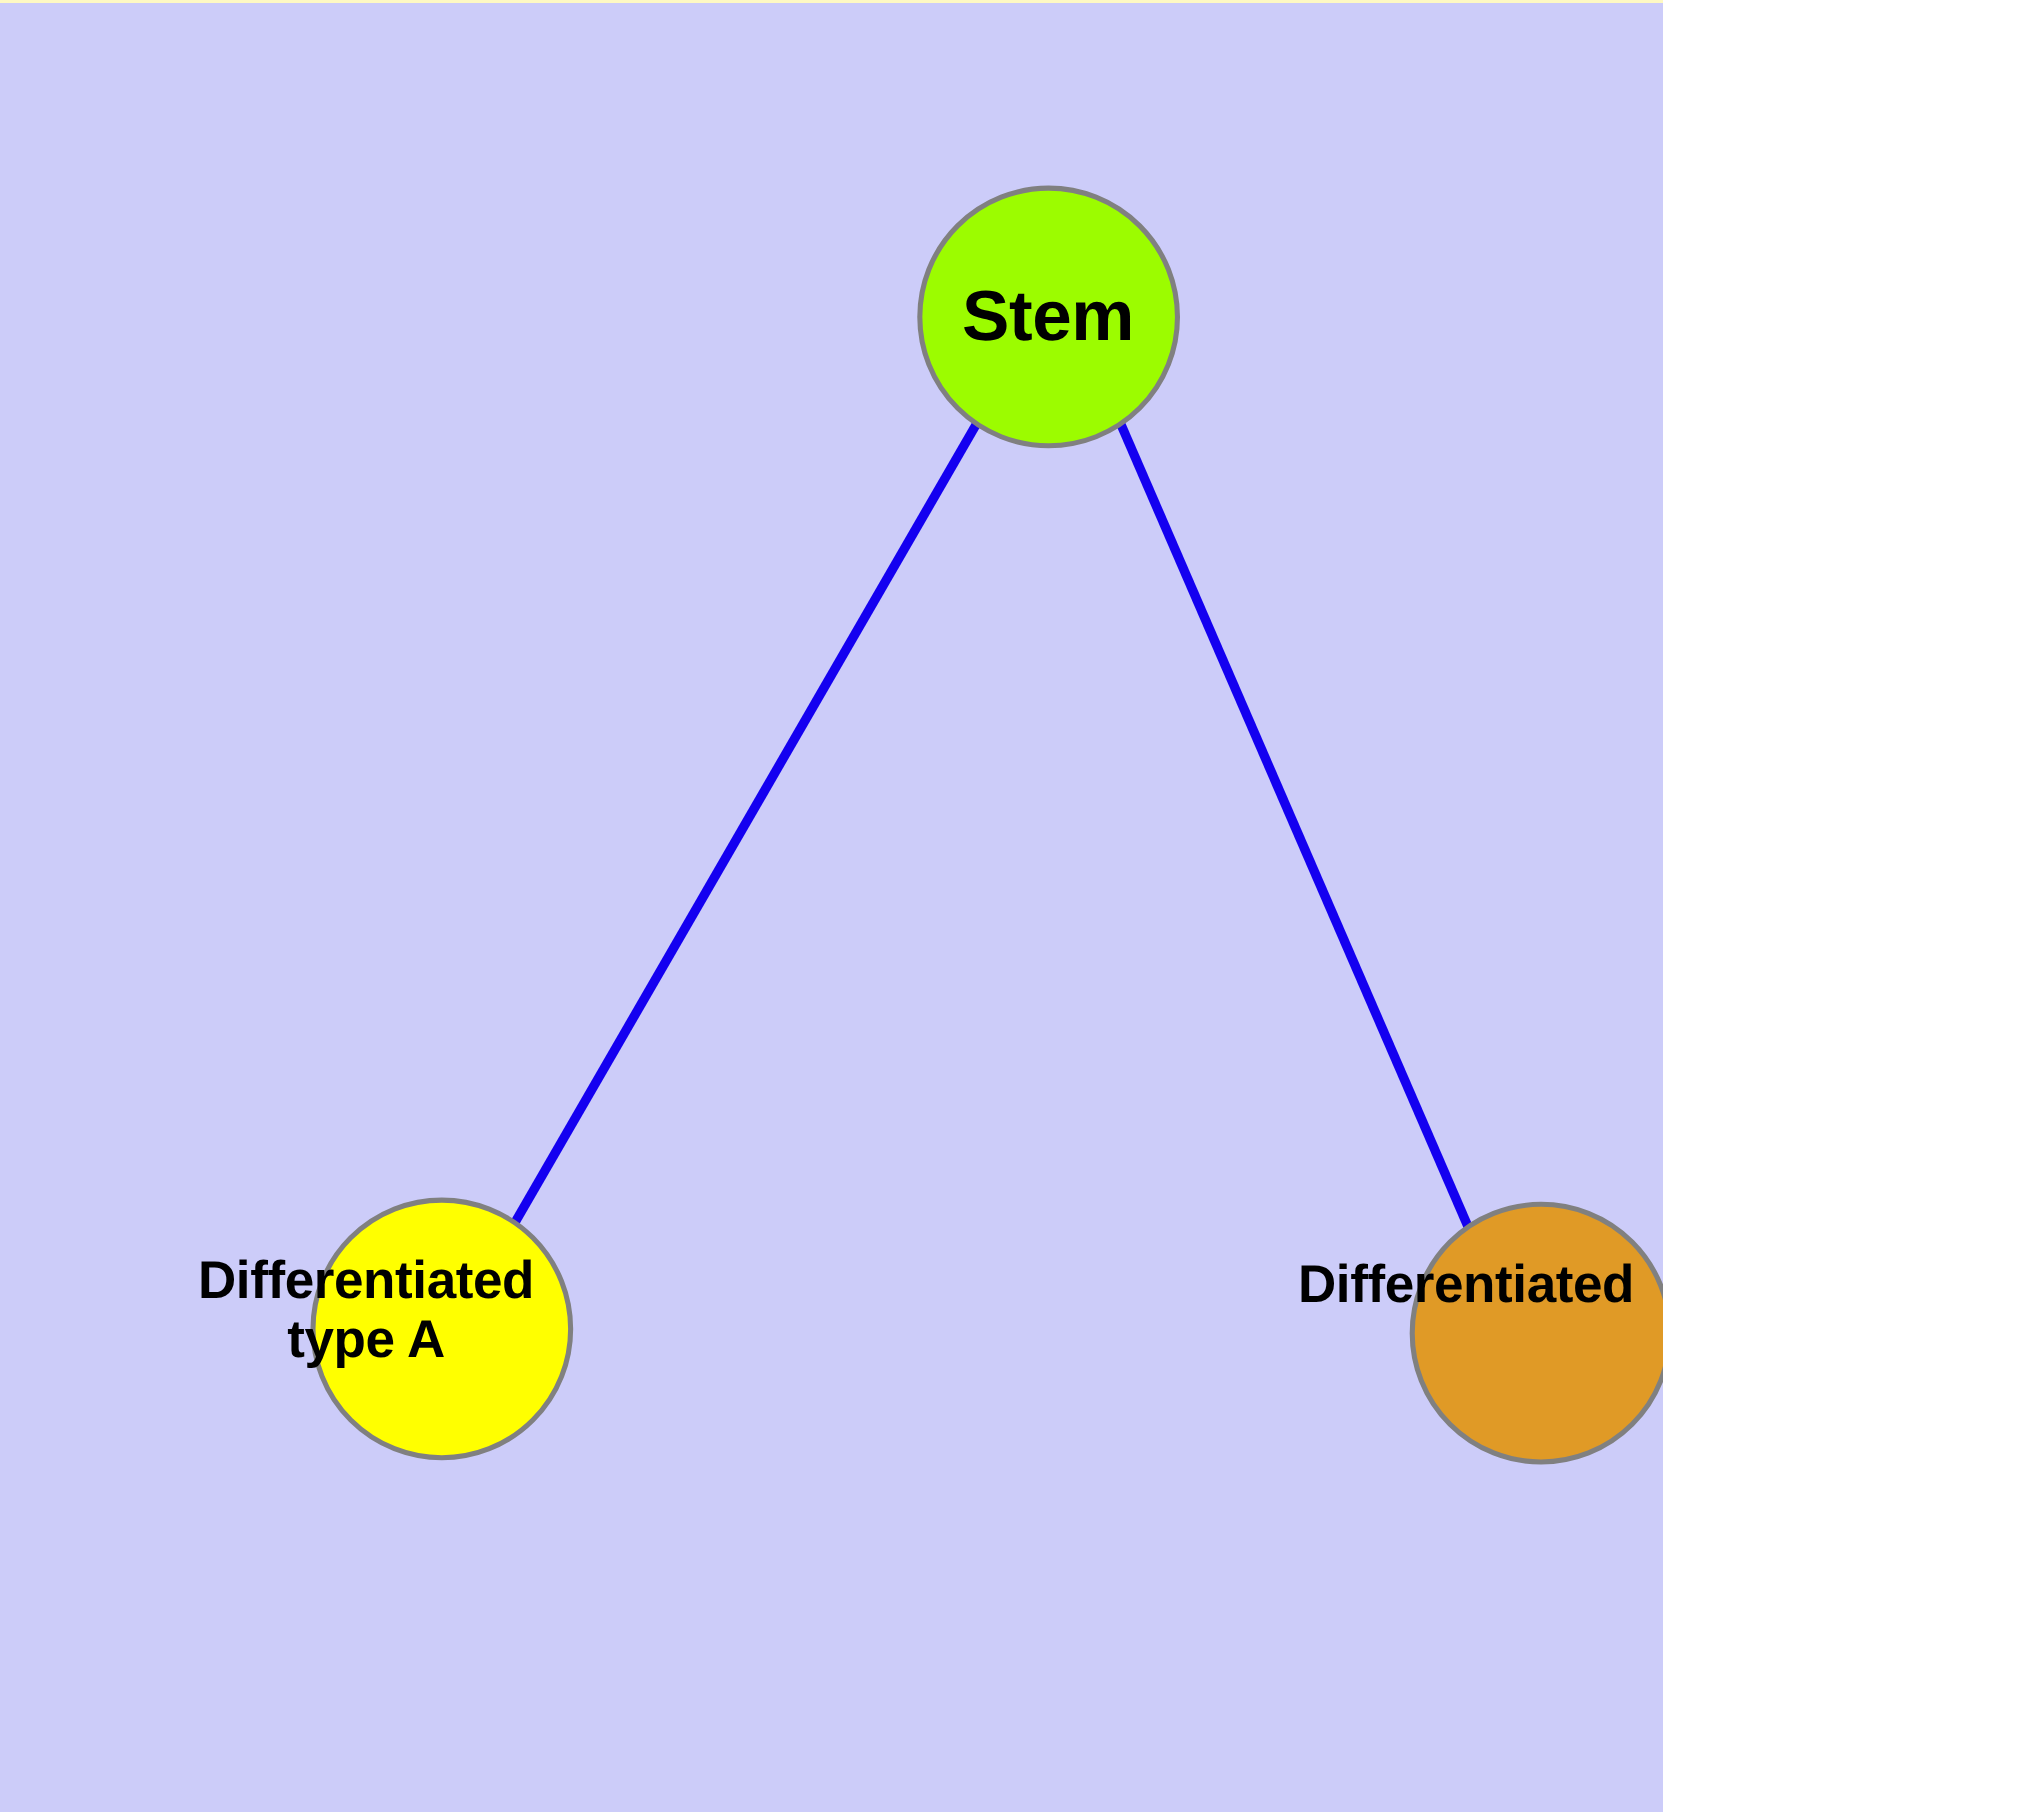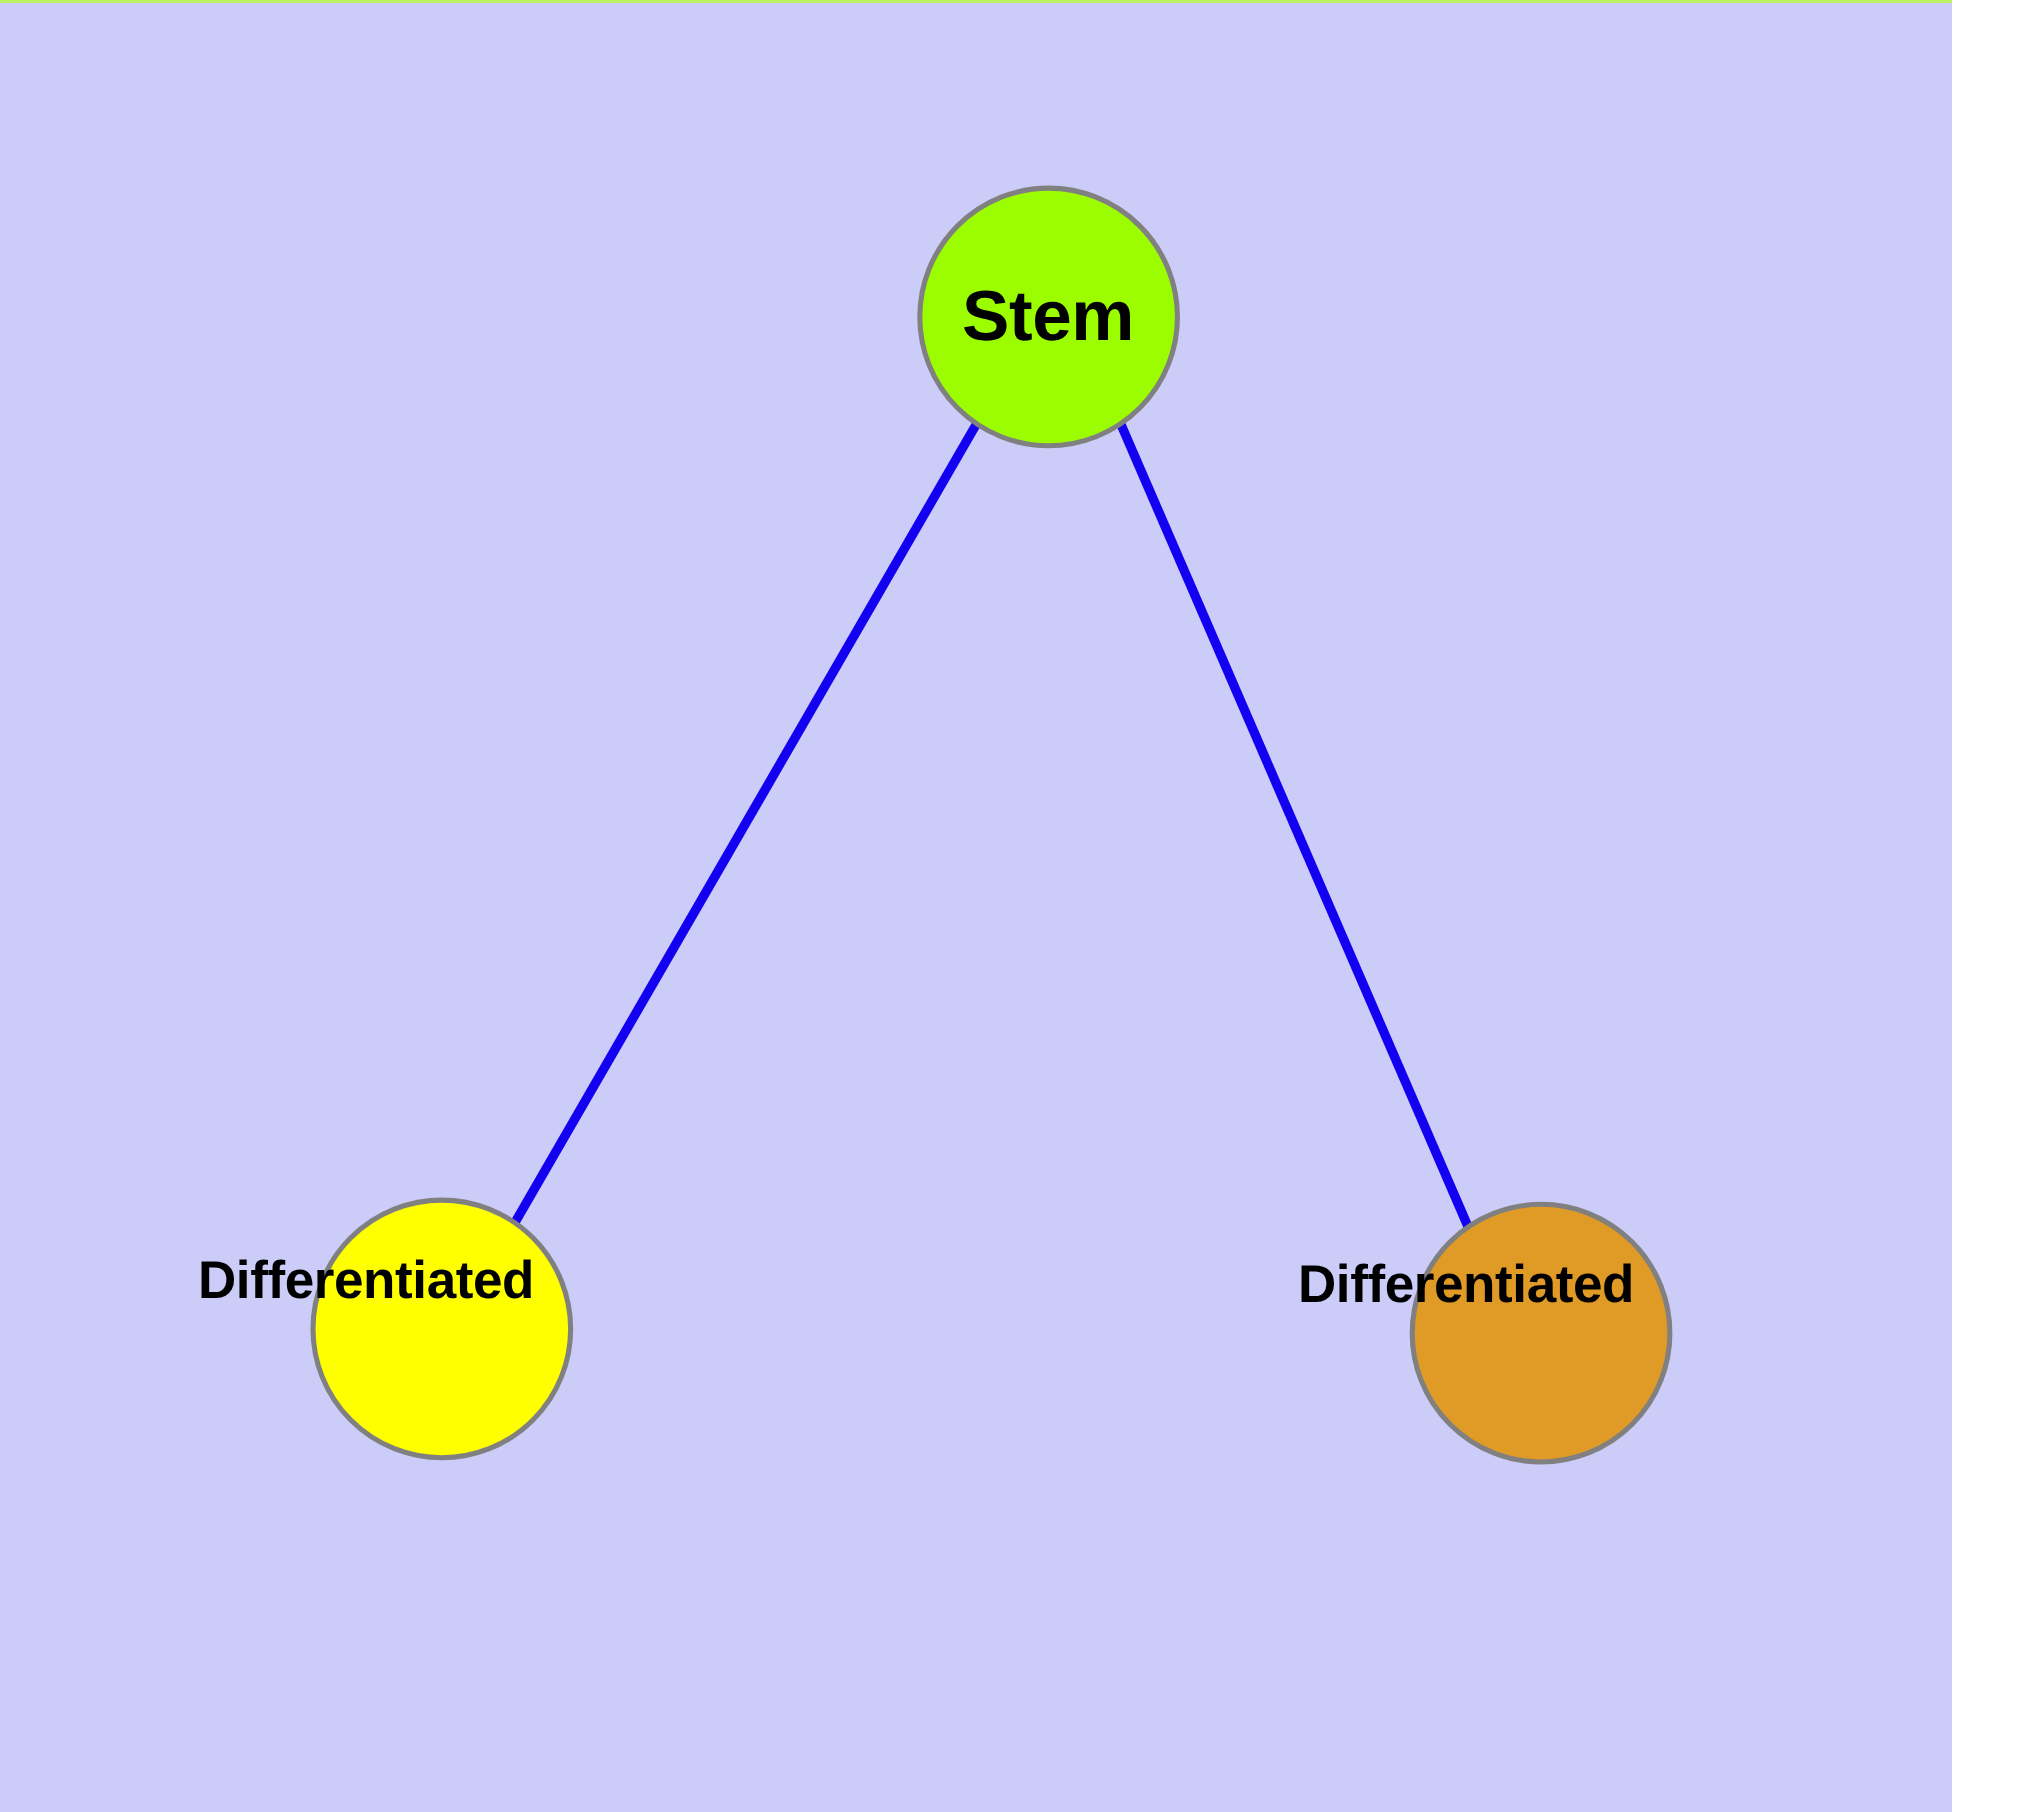--- a/index.html
+++ b/index.html
@@ -2,23 +2,23 @@
 <html style="font-size:13.6px"><head>
 <meta charset="utf-8">
 <style>
   html, body {
     margin: 0;
     padding: 0;
     background: #ffffff;
   }
   #stage {
     position: relative;
-    width: 1952px;
+    width: 1663px;
     height: 1812px;
-    background: #bef264;
+    background: #fef9c3;
     overflow: hidden;
     font-family: "Liberation Sans", "DejaVu Sans", sans-serif;
   }
   #canvas-bg {
     position: absolute;
     left: 0;
     top: 3.4px;
     width: 2021px;
     height: 1809px;
     background: #ccccf9;
@@ -60,18 +60,18 @@
       </g>
     <g id="nodes-layer">
         <circle cx="1237" cy="374" r="152" fill="#9cfc00" stroke="#808080" stroke-width="6"></circle>
         <circle cx="521" cy="1568" r="152" fill="#ffff00" stroke="#808080" stroke-width="6"></circle>
         <circle cx="1818" cy="1573" r="152" fill="#e09a26" stroke="#808080" stroke-width="6"></circle>
       </g>
   </svg>
 
   <div id="labels-layer">
       <div class="node-label label-stem" style="left: 962px; top: 277px;"><span>Stem</span></div>
-      <div class="node-label" style="left: 198px; top: 1251px;"><span>Differentiated</span><br></div>
+      <div class="node-label" style="left: 198px; top: 1251px;"><span>Differentiated</span><br><span>type A</span></div>
       <div class="node-label" style="left: 1298px; top: 1255px;"><span>Differentiated</span><br></div>
     </div>
 
 </div>
 
 
 </body></html>

